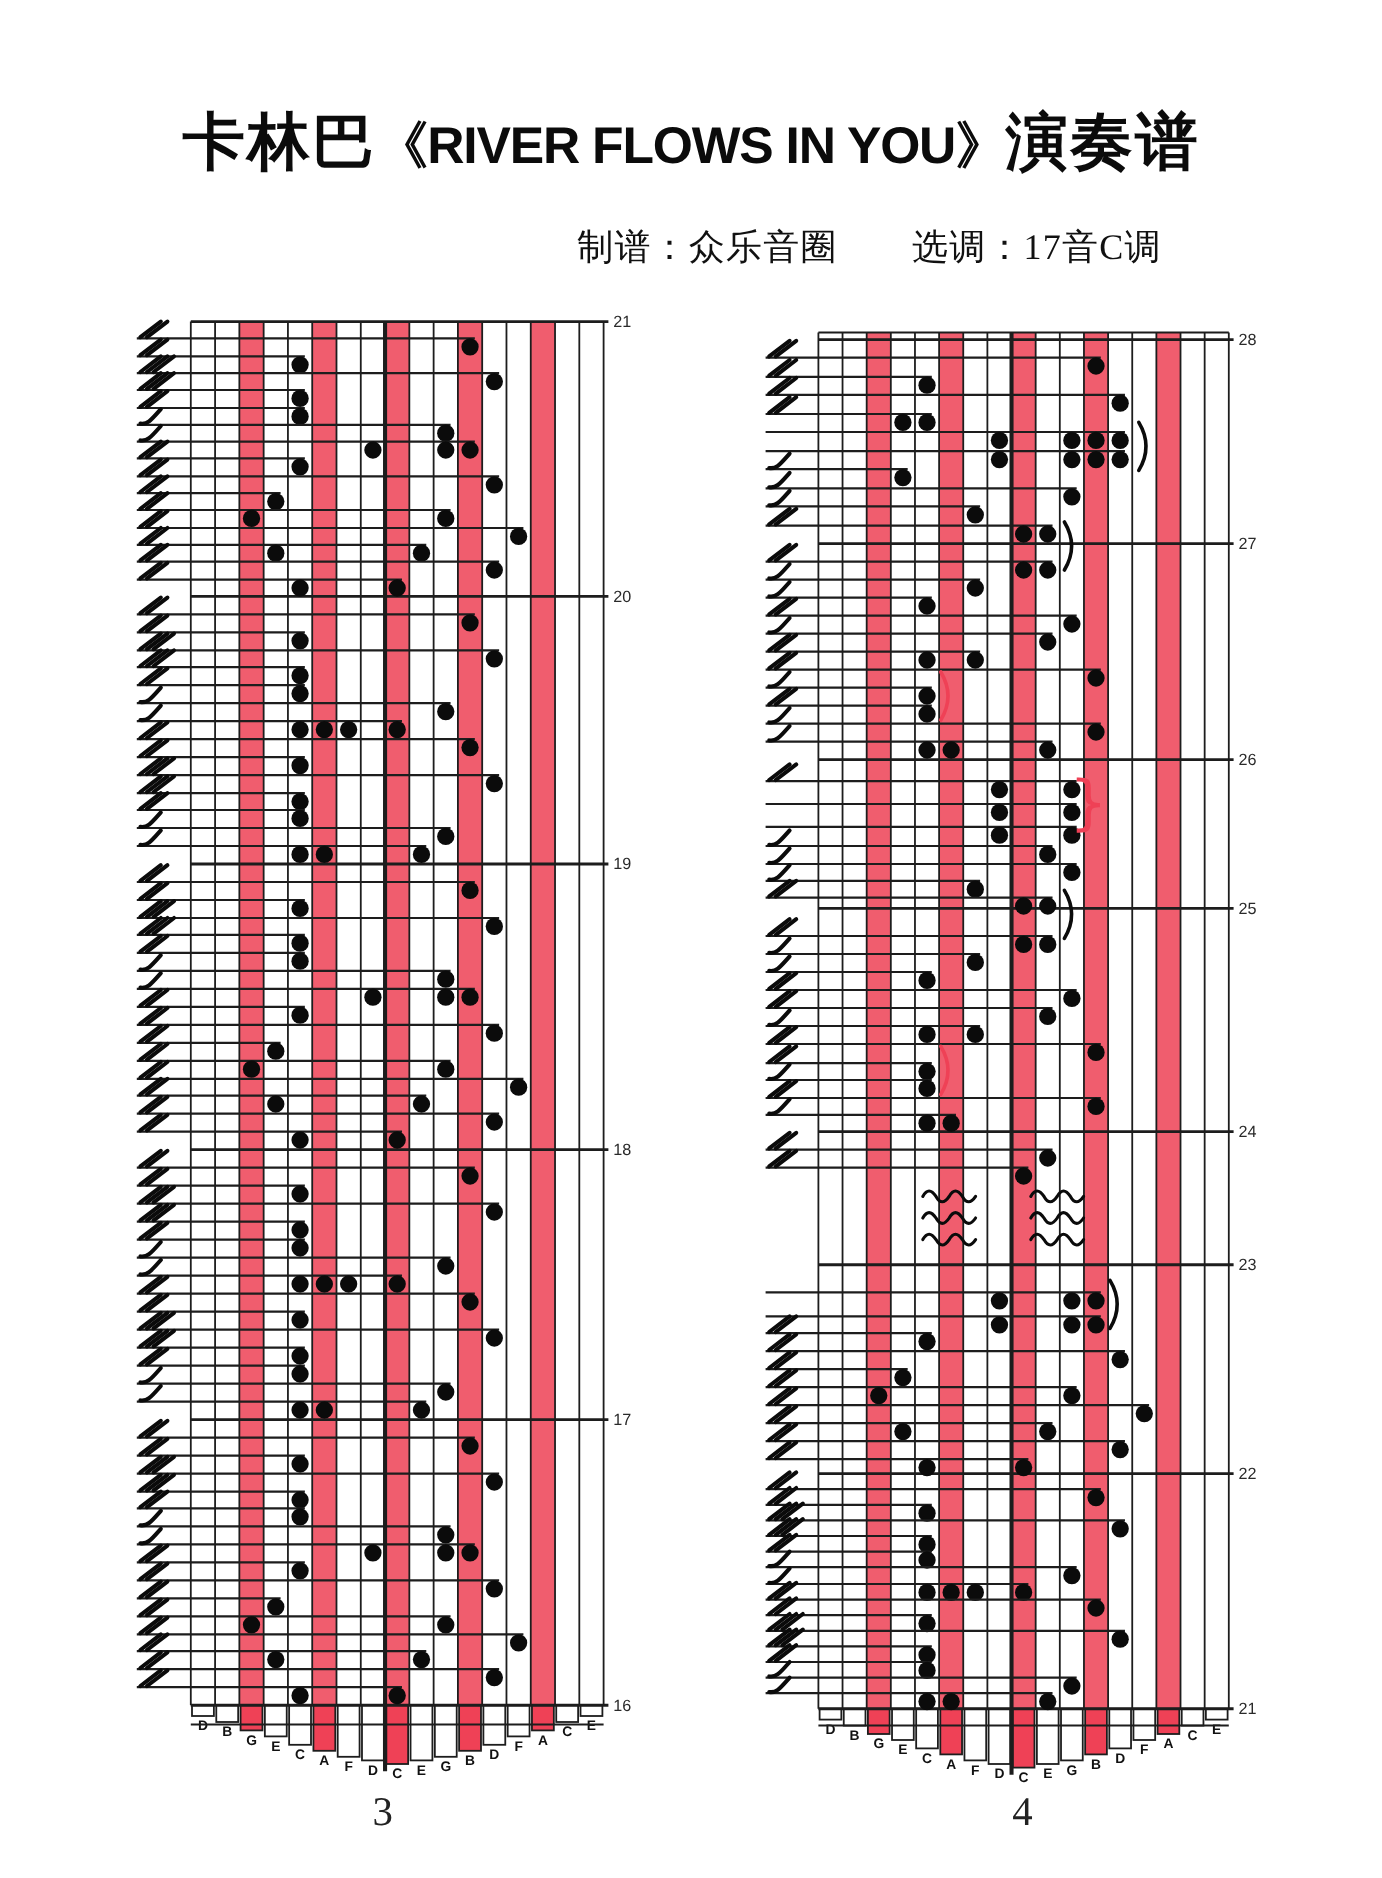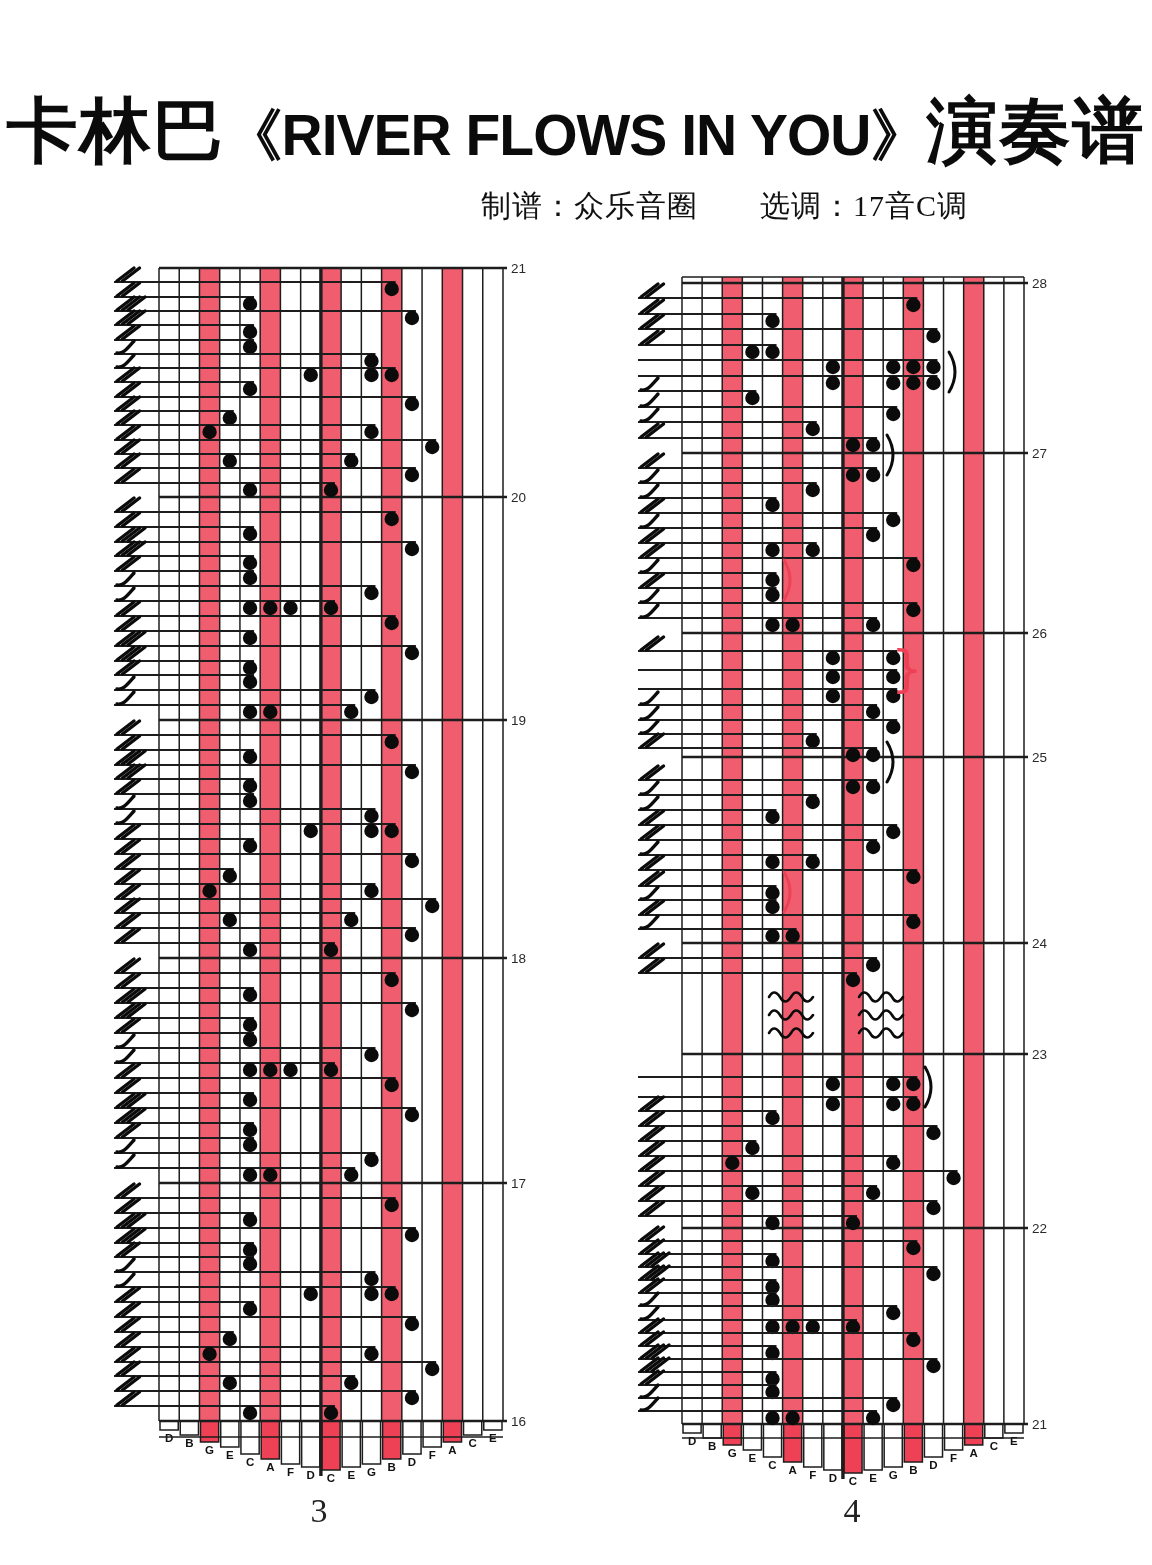--- a/index.html
+++ b/index.html
@@ -1,21 +1,21 @@
 <!DOCTYPE html>
 <html><head>
 <meta charset="utf-8">
 <style>
   html,body{margin:0;padding:0;background:#e8e8e8;}
   .canvas{position:relative;width:1152px;height:1565px;background:#ffffff;margin:0 auto;
           font-family:"Liberation Sans",sans-serif;overflow:hidden;}
   .title-row{position:absolute;top:84px;left:0;width:100%;text-align:center;white-space:nowrap;
              color:#0b0b0b;}
-  .title-cjk{font-size:71px;font-weight:900;letter-spacing:2px;}
-  .title-en{font-size:57px;font-weight:800;letter-spacing:-1px;font-family:"Liberation Sans",sans-serif;}
+  .title-cjk{font-size:52px;font-weight:900;letter-spacing:2px;}
+  .title-en{font-size:43px;font-weight:800;letter-spacing:-1px;font-family:"Liberation Sans",sans-serif;}
   .subtitle{position:absolute;top:186px;left:481px;font-size:30px;color:#111;
             font-family:"Liberation Serif",serif;letter-spacing:1px;white-space:nowrap;}
   .page-num{position:absolute;width:60px;text-align:center;font-size:34px;color:#222;
             font-family:"Liberation Serif",serif;}
   #pn3{left:289px;top:1492px;}
   #pn4{left:822px;top:1492px;}
   svg.tabs{position:absolute;left:0;top:0;}
 </style>
 </head>
 <body>

